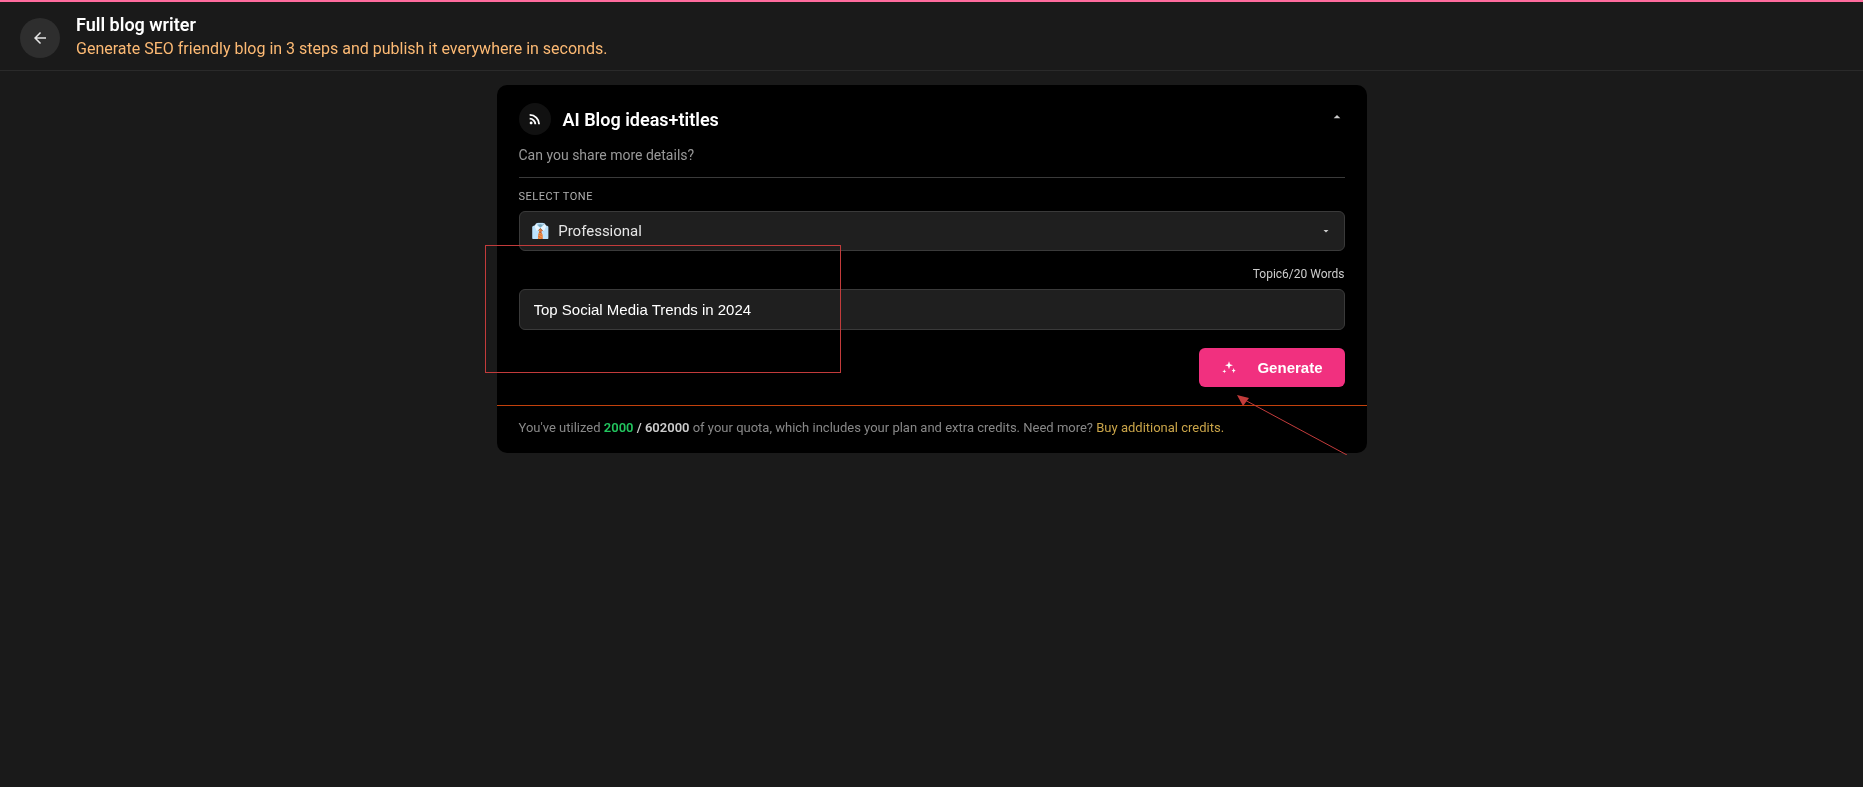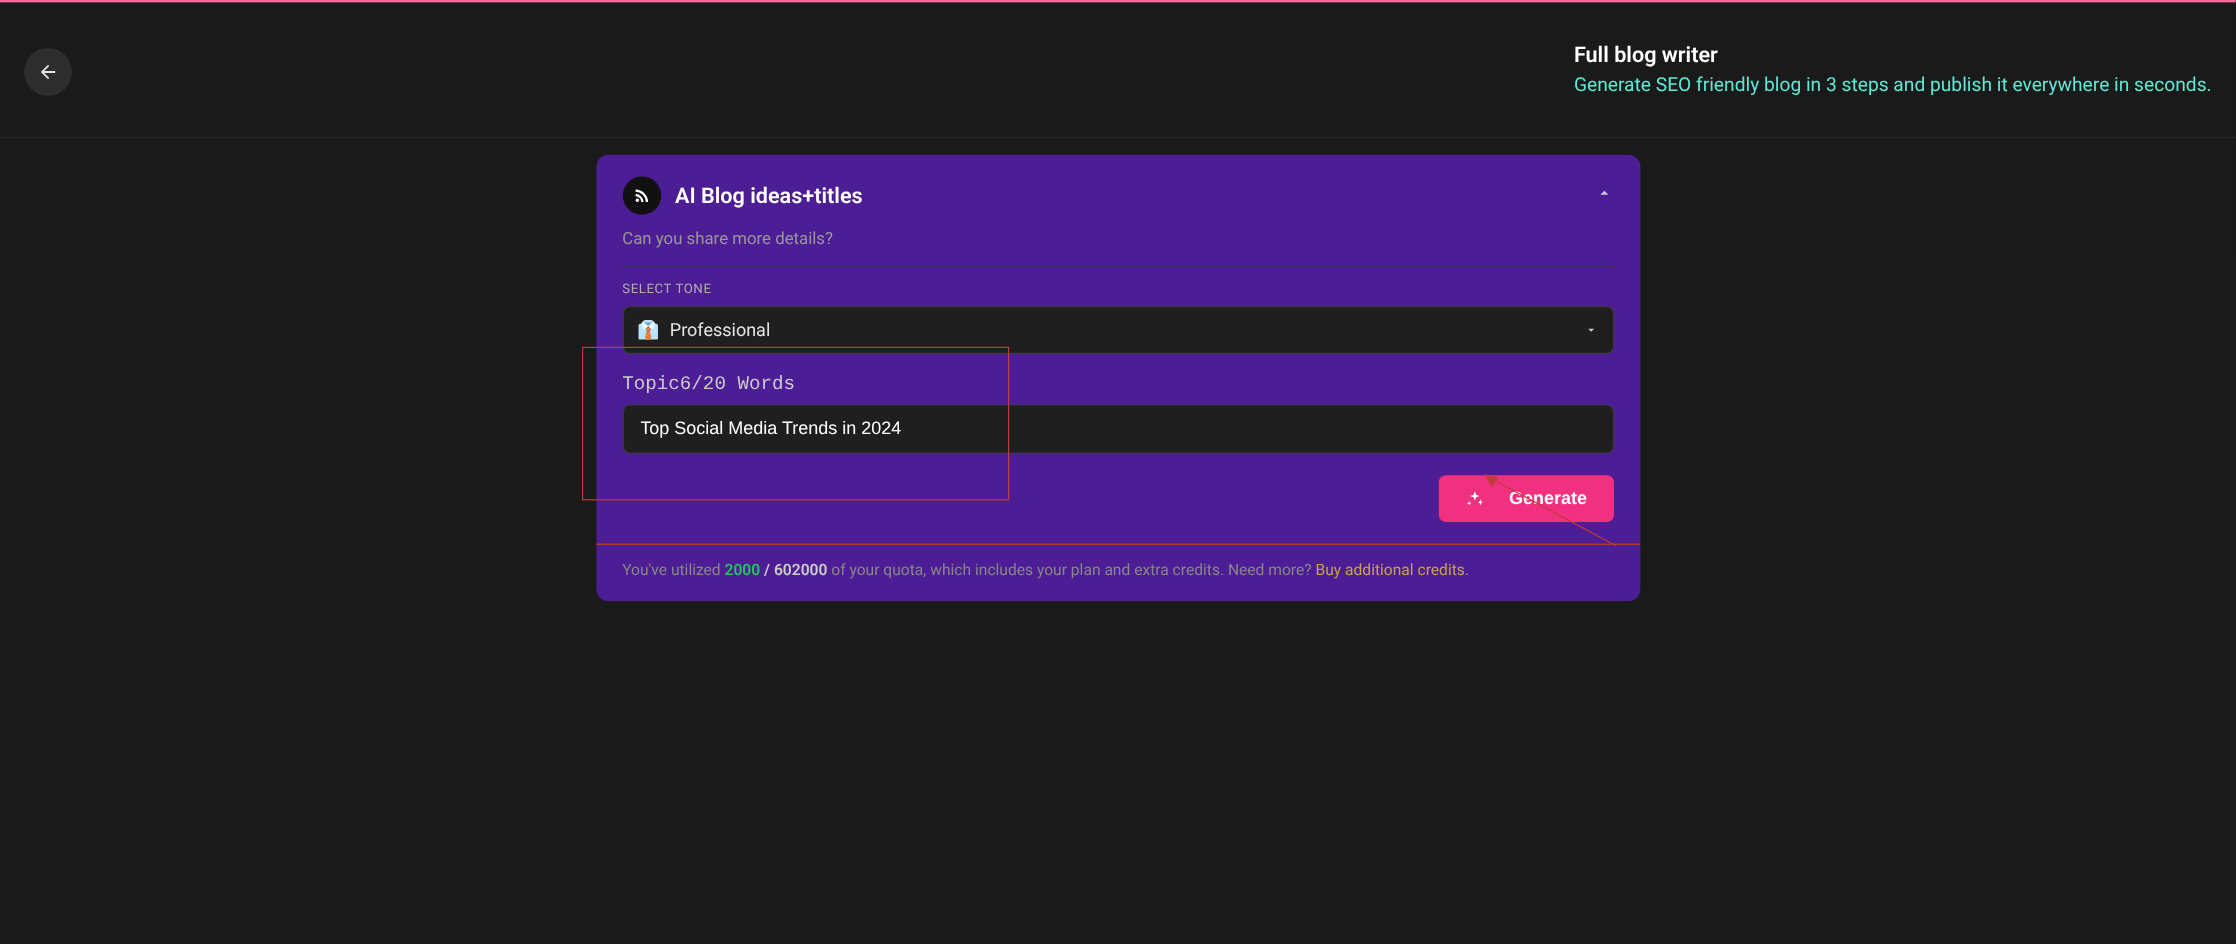--- a/index.html
+++ b/index.html
@@ -8,44 +8,43 @@
       color: #e5e5e5;
       font-family: -apple-system, BlinkMacSystemFont, "Segoe UI", Roboto, sans-serif;
       width: 1863px;
       height: 787px;
       overflow: hidden;
       border-top: 2px solid #ff6b9d;
     }
     .header {
       display: flex;
       align-items: flex-start;
-      padding: 34px 20px;
+      padding: 12px 20px;
       gap: 16px;
       border-bottom: 1px solid #2a2a2a;
-      justify-content: space-between;
     }
     .back-btn {
       width: 40px;
       height: 40px;
       border-radius: 50%;
       background: #2e2e2e;
       display: flex;
       align-items: center;
       justify-content: center;
       cursor: pointer;
       flex-shrink: 0;
       margin-top: 4px;
     }
     .back-btn svg { width: 18px; height: 18px; fill: #e5e5e5; }
     .header-text h1 { font-size: 18px; font-weight: 600; color: #fff; margin-bottom: 4px; }
-    .header-text p { font-size: 16px; color: #5eead4; }
+    .header-text p { font-size: 16px; color: #fdba74; }
     .card {
       width: 870px;
       margin: 14px auto 0;
-      background: #4c1d95;
+      background: #000000;
       border-radius: 10px;
       padding: 0;
     }
     .card-header {
       display: flex;
       align-items: center;
       padding: 18px 22px 10px;
     }
     .card-icon {
       width: 32px; height: 32px;
@@ -77,21 +76,21 @@
       padding: 10px 12px;
       display: flex; align-items: center;
       cursor: pointer;
       font-size: 15px; color: #e5e5e5;
     }
     .select .emoji { margin-right: 8px; }
     .select .lang-prefix { font-size: 11px; color: #aaa; margin-right: 6px; letter-spacing: 0.5px; }
     .select .val { flex: 1; }
     .select svg { width: 12px; height: 12px; fill: #ccc; }
     .topic-section { padding: 16px 22px 0; position: relative; }
-    .topic-row { display: flex; justify-content: flex-start; font-size: 16px; color: #ccc; margin-bottom: 8px; font-family: Liberation Mono, monospace; }
+    .topic-row { display: flex; justify-content: flex-end; font-size: 12px; color: #ccc; margin-bottom: 8px; }
     .input {
       width: 100%;
       background: #1f1f1f;
       border: 1px solid #3a3a3a;
       border-radius: 6px;
       padding: 11px 14px;
       font-size: 15px; color: #fff;
       outline: none;
     }
     .red-box {

